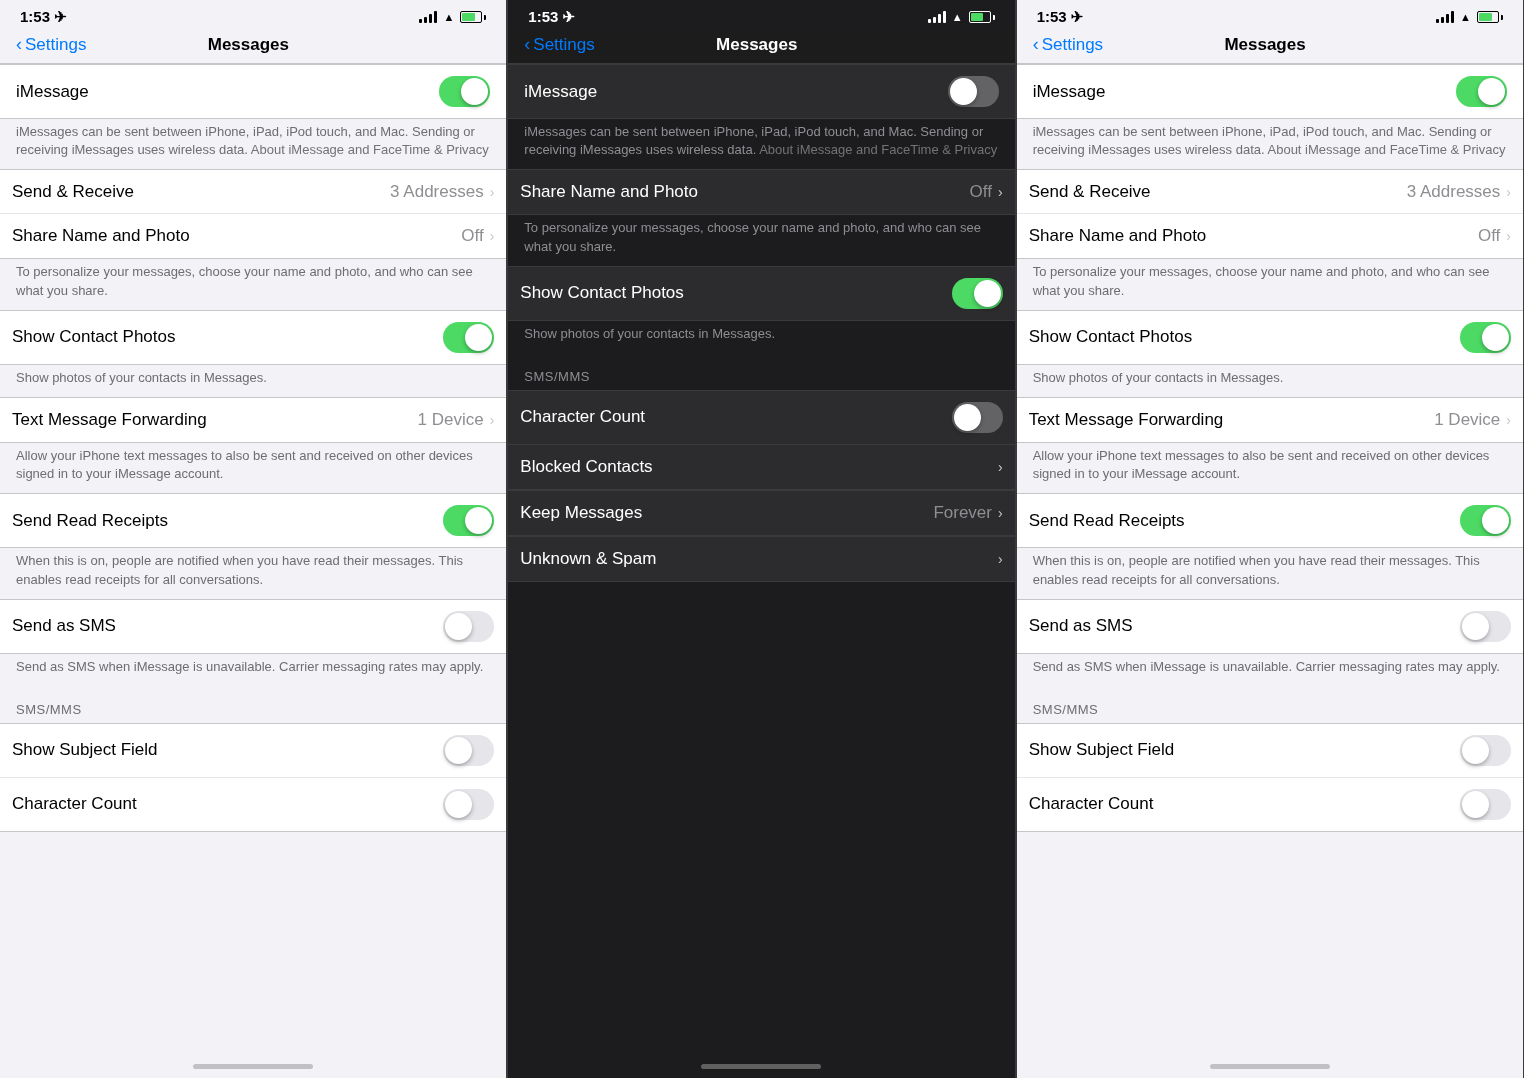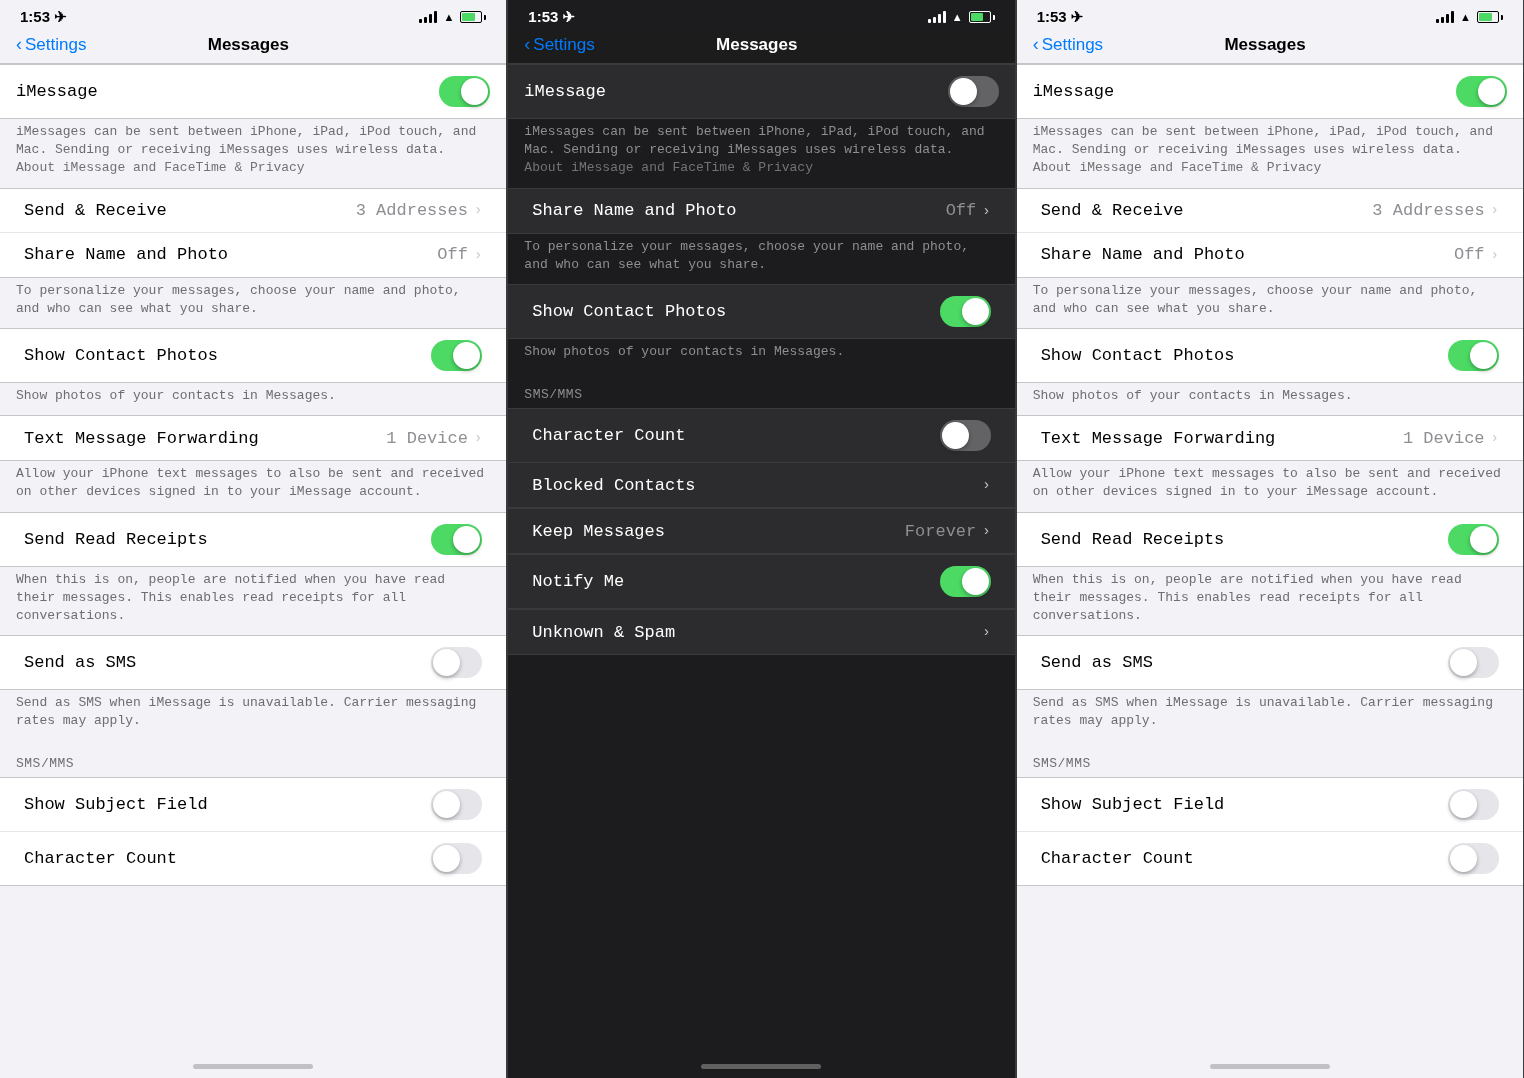--- a/index.html
+++ b/index.html
@@ -116,41 +116,40 @@
 
     .dark .nav-title { color: #fff; }
 
     .nav-spacer { width: 80px; }
 
     
     .settings-content {
       flex: 1;
       overflow-y: hidden;
       background: inherit;
-      font-family: Liberation Mono, monospace;
     }
 
     .settings-group {
       background: #fff;
       margin: 0;
       border-top: 1px solid #c6c6c8;
       border-bottom: 1px solid #c6c6c8;
     }
 
     .dark .settings-group {
       background: #2c2c2e;
       border-top: 1px solid #3a3a3c;
       border-bottom: 1px solid #3a3a3c;
     }
 
     .setting-row {
       display: flex;
       align-items: center;
       justify-content: space-between;
-      padding: 11px 24px;
+      padding: 11px 12px;
       border-bottom: 1px solid #e5e5ea;
       min-height: 44px;
       background: inherit;
     }
 
     .dark .setting-row {
       border-bottom: 1px solid #3a3a3c;
     }
 
     .setting-row:last-child {
@@ -482,28 +481,20 @@
       </div>
       <div class="settings-group">
         <div class="setting-row">
           <span class="setting-label">Keep Messages</span>
           <span class="setting-value">Forever</span>
           <span class="chevron">›</span>
         </div>
       </div>
       <div class="settings-group">
         <div class="setting-row">
-          <span class="setting-label">Notify Me</span>
-          <div class="toggle on">
-            <div class="toggle-thumb"></div>
-          </div>
-        </div>
-      </div>
-      <div class="settings-group">
-        <div class="setting-row">
           <span class="setting-label">Unknown &amp; Spam</span>
           <span class="chevron">›</span>
         </div>
       </div>
     </div>
     <div class="home-indicator">
       <div class="home-bar"></div>
     </div>
   </div>
 <div class="phone-screen  screen-3">

